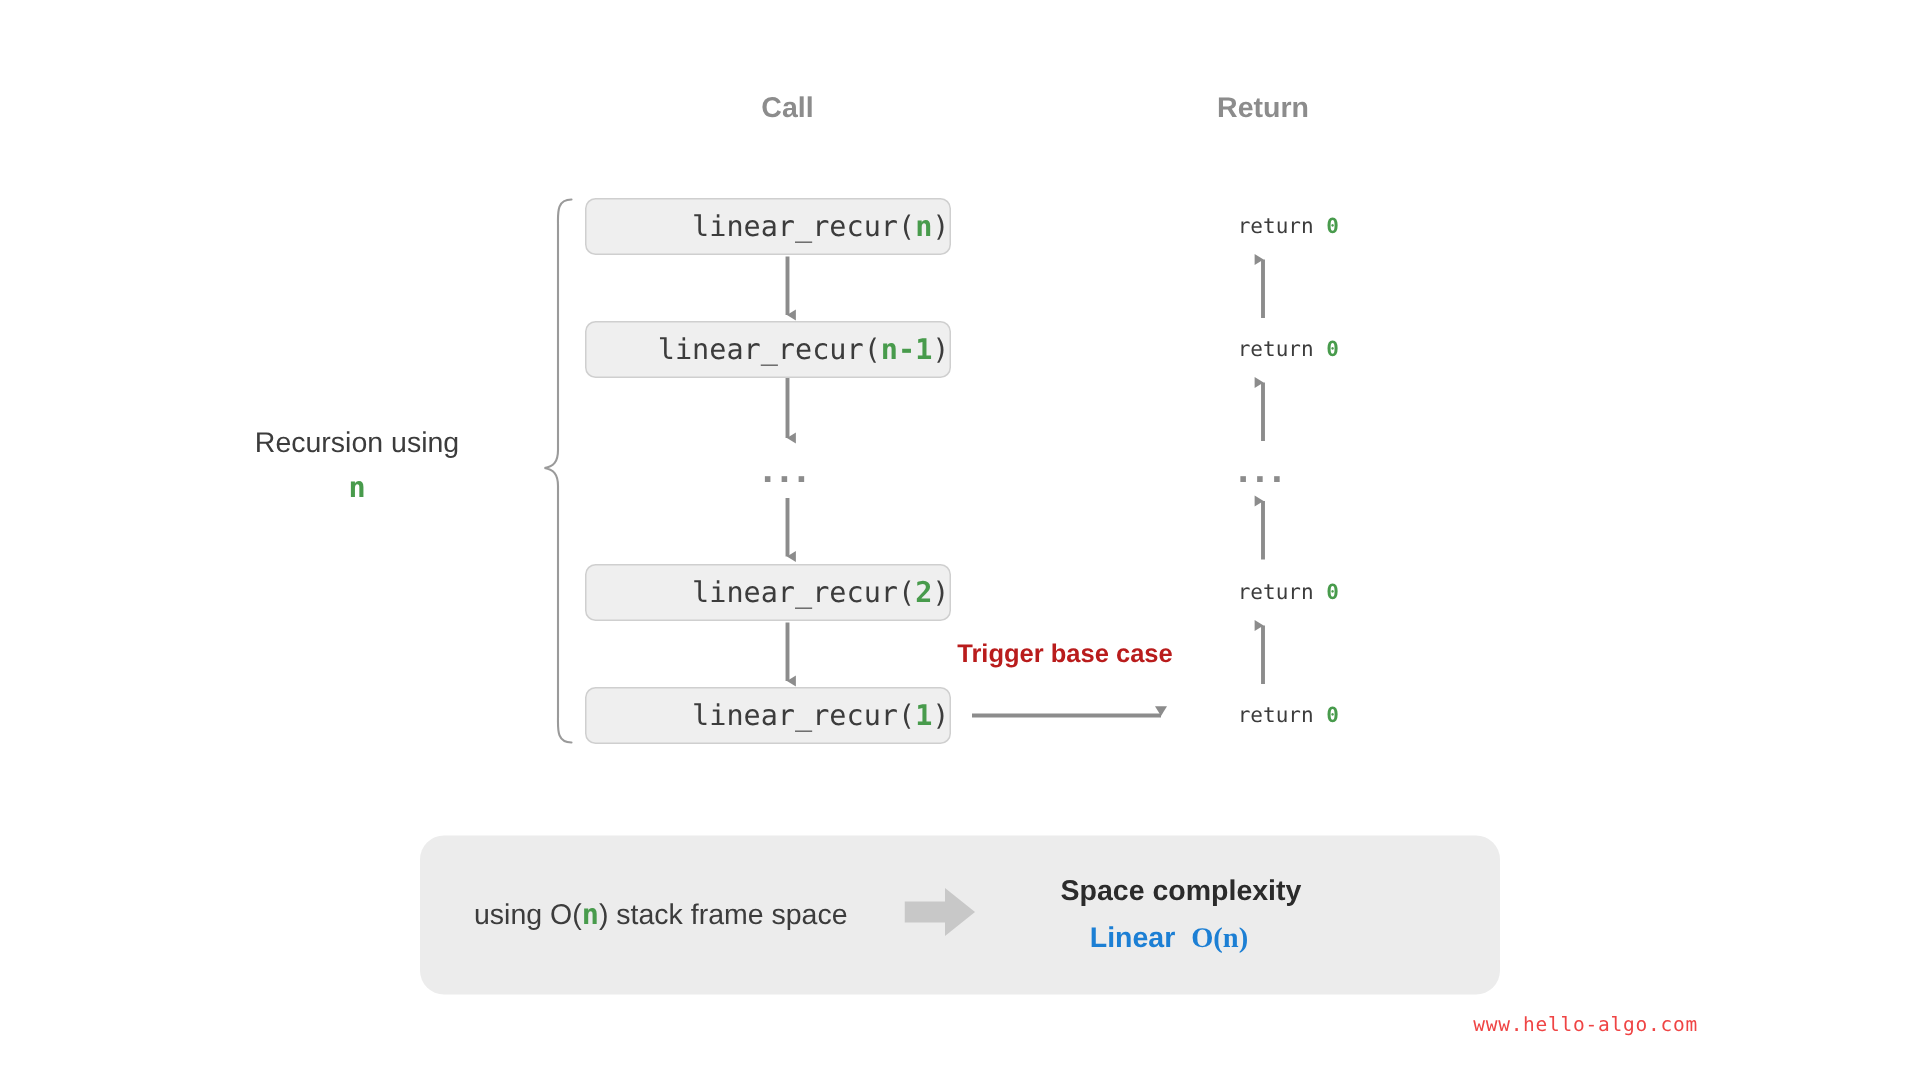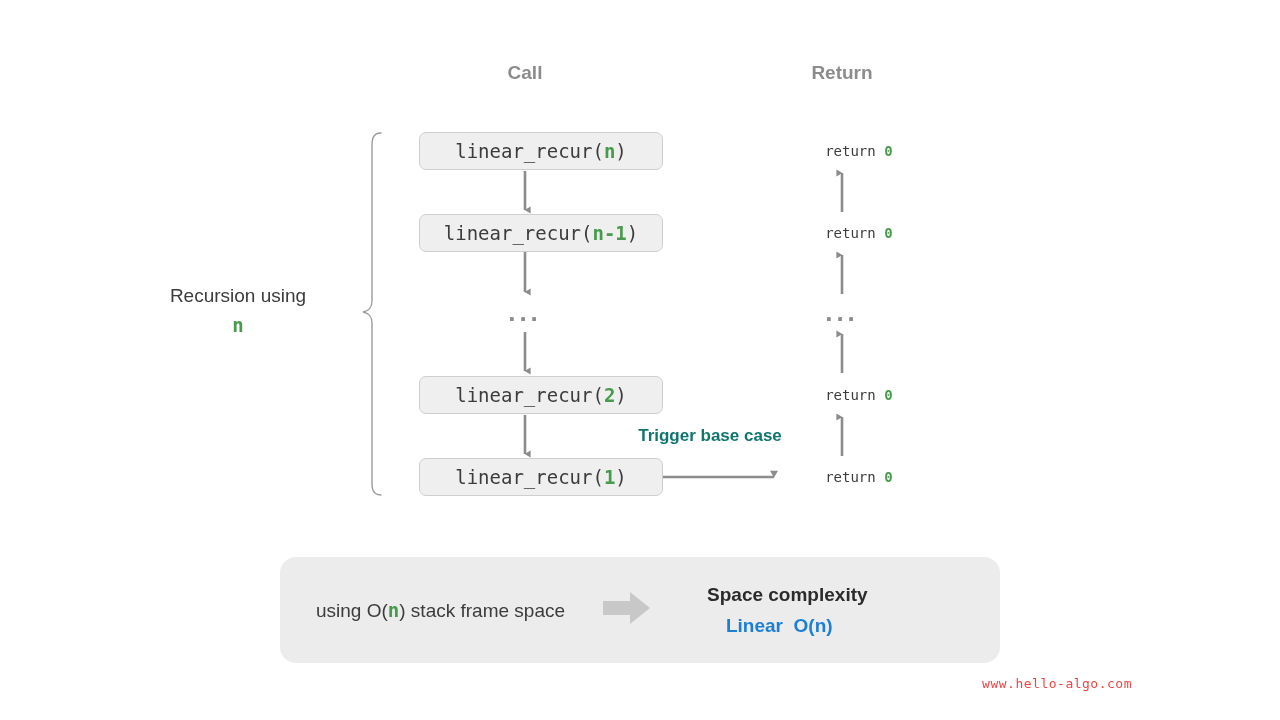--- a/index.html
+++ b/index.html
@@ -31,30 +31,30 @@
     text-align: center;
     white-space: nowrap;
     transform: translateX(-50%);
   }
   #header-call { left: 525px; top: 62px; }
   #header-return { left: 842px; top: 62px; }
 
   
   .call-box {
     position: absolute;
-    left: 419px;
+    left: 390px;
     width: 244px;
     height: 38px;
     box-sizing: border-box;
     background: #efefef;
     border: 1px solid #cfcfcf;
     border-radius: 7px;
     display: flex;
     align-items: center;
-    justify-content: center;
+    justify-content: flex-end;
     font-family: "DejaVu Sans Mono", "Liberation Mono", monospace;
     font-size: 19px;
     color: #3c3c3c;
     letter-spacing: 0px;
     white-space: pre;
   }
   .call-box .arg { color: #489B4C; font-weight: bold; }
 
   
   .return-label {
@@ -102,21 +102,21 @@
     color: #489B4C;
   }
   #trigger-base-case {
     position: absolute;
     left: 710px;
     top: 426px;
     transform: translateX(-50%);
     font-family: "Liberation Sans", sans-serif;
     font-size: 17px;
     font-weight: bold;
-    color: #0f766e;
+    color: #b91c1c;
     white-space: nowrap;
   }
 
   
   #callout {
     position: absolute;
     left: 280px;
     top: 557px;
     width: 720px;
     height: 106px;
@@ -162,21 +162,21 @@
   #complexity-value {
     display: block;
     margin-top: 9px;
     font-family: "Liberation Sans", sans-serif;
     font-size: 19px;
     font-weight: bold;
     color: #1C7FD4;
     white-space: pre;
   }
   #complexity-value .mono {
-    font-family: Liberation Sans, sans-serif;
+    font-family: Liberation Serif, serif;
   }
 
   
   #watermark {
     position: absolute;
     right: 20px;
     top: 676px;
     font-family: "DejaVu Sans Mono", "Liberation Mono", monospace;
     font-size: 13px;
     color: #ef4444;

